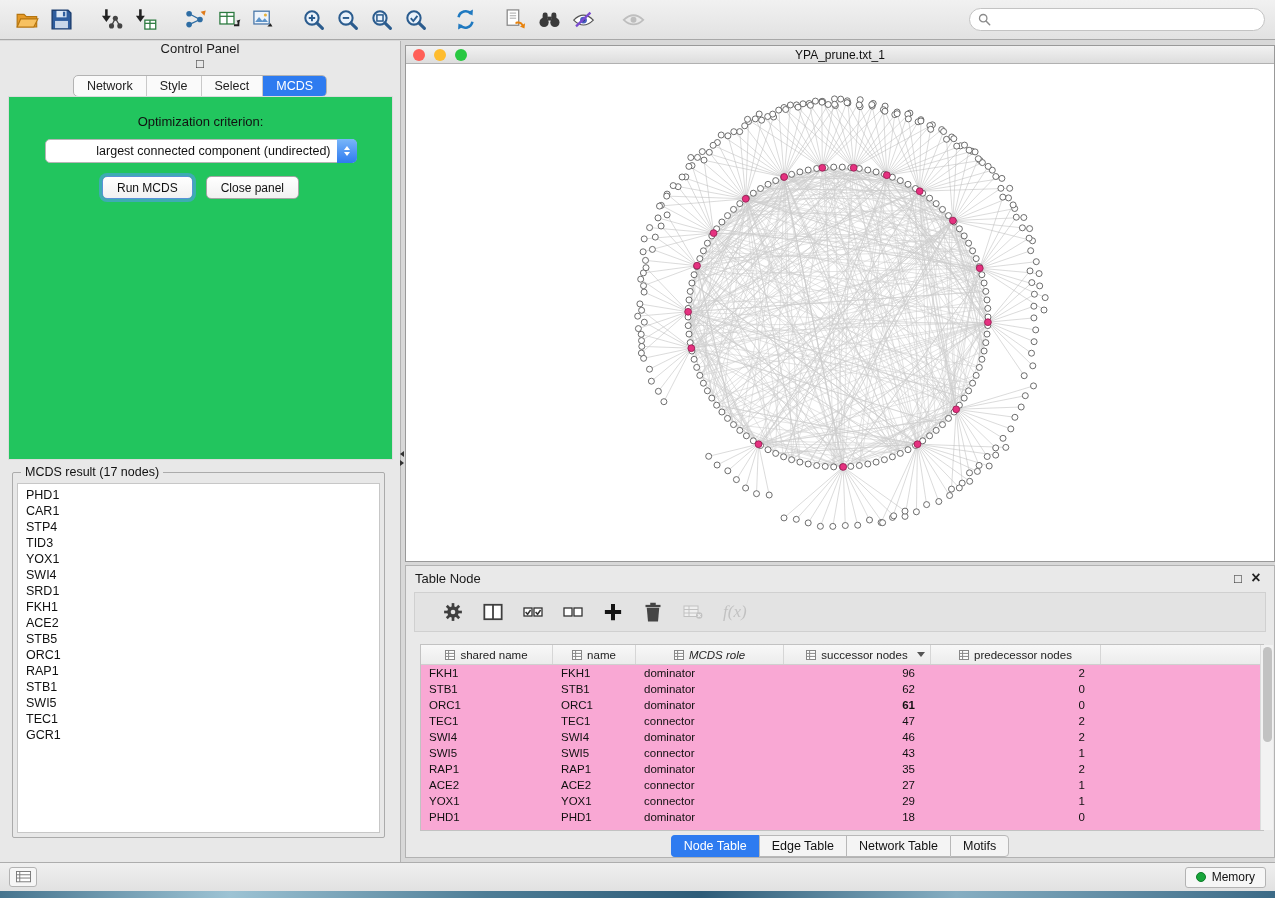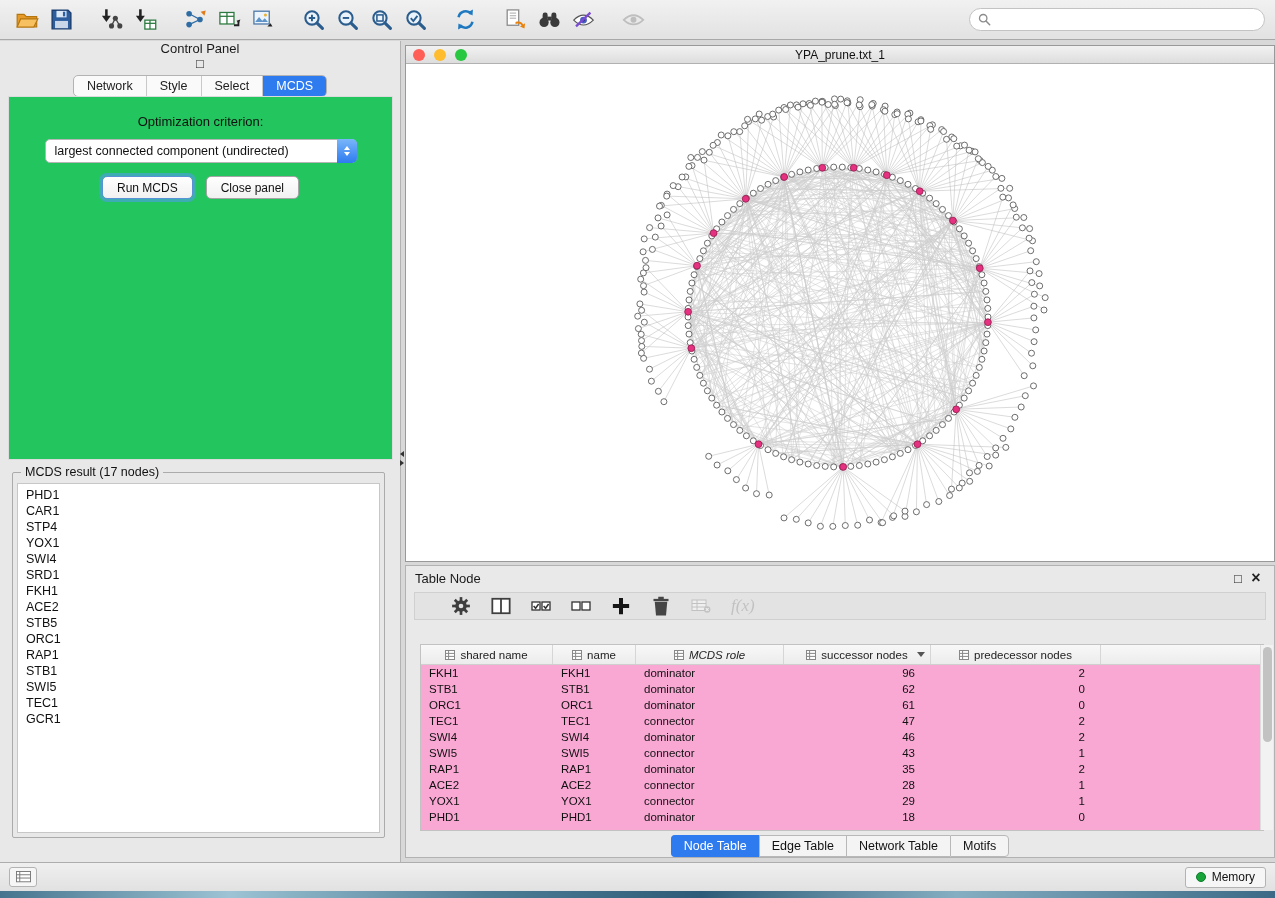--- a/index.html
+++ b/index.html
@@ -31,21 +31,21 @@
   .tabbar{display:flex;justify-content:center;margin-top:6px;}
   .seg{display:flex;border:1px solid #b3b3b3;border-radius:5px;overflow:hidden;background:#fafafa;}
   .tab{font-size:12.5px;padding:3px 13px;color:#222;border-right:1px solid #c9c9c9;cursor:default;}
   .tab:last-child{border-right:none;}
   .tab.active{background:#2e7bf0;color:#fff;border-color:#2e7bf0;}
   .cp-card{position:absolute;left:8px;top:55px;width:385px;height:364px;background:#22c55e;
     border:1px solid #dcdcdc;}
   .opt-label{text-align:center;margin-top:17px;font-size:13px;color:#111;}
   .dropdown{width:312px;height:24px;margin:10px auto 0 auto;background:#fff;border:1px solid #b5b5b5;
     border-radius:5px;display:flex;align-items:center;position:relative;cursor:default;}
-  .dropdown .val{flex:1;font-size:12.5px;padding:0 6px 0 9px;color:#111;white-space:nowrap;overflow:hidden;}
+  .dropdown .val{flex:1;font-size:12.5px;padding:0 6px 0 9px;color:#111;white-space:nowrap;overflow:hidden;text-align:right;}
   .dd-stepper{width:20px;height:24px;margin:-1px -1px -1px 0;border-radius:0 5px 5px 0;
     background:linear-gradient(#79b6f9,#2e7bf0);display:flex;flex-direction:column;align-items:center;justify-content:center;gap:2px;}
   .tri-up{width:0;height:0;border-left:3.5px solid transparent;border-right:3.5px solid transparent;border-bottom:4px solid #fff;}
   .tri-dn{width:0;height:0;border-left:3.5px solid transparent;border-right:3.5px solid transparent;border-top:4px solid #fff;}
   .btn-row{display:flex;justify-content:center;gap:13px;margin-top:13px;}
   .cp-btn{height:23px;padding:0 14px;font-size:12px;color:#111;background:linear-gradient(#ffffff,#f1f1f1);
     border:1px solid #a5a5a5;border-radius:5px;cursor:default;}
   .cp-btn.focused{box-shadow:0 0 0 3px rgba(86,152,250,.55);border-color:#5a92d8;}
   .result-box{position:absolute;left:12px;top:424px;width:373px;height:373px;border:1px solid #ababab;
     border-radius:2px;padding:4px;}
@@ -67,22 +67,22 @@
   .dots{display:flex;gap:9px;z-index:2;}
   .dot{width:12px;height:12px;border-radius:50%;cursor:default;}
   .net-title{position:absolute;left:0;right:0;text-align:center;font-size:12px;color:#111;}
   .net-canvas{position:absolute;left:0;top:19px;width:868px;height:496px;background:#fff;cursor:default;}
   .net-canvas svg{width:100%;height:100%;}
 
   
   .table-panel{position:absolute;left:405px;top:565px;width:870px;height:293px;background:#e9e9e9;
     border:1px solid #b2b2b2;}
   .tp-header{height:24px;display:flex;align-items:center;padding:0 9px;font-size:13px;color:#1a1a1a;}
-  .tp-toolbar{height:28px;margin:2px 8px 0 8px;background:#e3e3e3;border:1px solid #d0d0d0;
-    display:flex;align-items:center;gap:20px;padding:0 36px;}
+  .tp-toolbar{height:40px;margin:2px 8px 0 8px;background:#e3e3e3;border:1px solid #d0d0d0;
+    display:flex;align-items:center;gap:20px;padding:0 28px;}
   .tpt-btn{border:none;background:transparent;display:flex;align-items:center;justify-content:center;cursor:default;}
   .tpt-btn svg{width:20px;height:20px;}
   .tpt-btn.dim{opacity:.45;}
   .fx-text{font-family:"Liberation Serif","DejaVu Serif",serif;font-style:italic;font-size:17px;color:#9a9a9a;}
   .table-widget{position:absolute;left:14px;top:78px;width:1245px;height:187px;max-width:844px;
     background:#f9a8d4;border:1px solid #c2c2c2;overflow:hidden;}
   .thead{display:flex;height:20px;background:linear-gradient(#f8f8f8,#ececec);border-bottom:1px solid #cfcfcf;}
   .th{display:flex;align-items:center;justify-content:center;gap:5px;font-size:11.5px;color:#222;
     border-right:1px solid #d6d6d6;position:relative;cursor:default;}
   .th .chev{position:absolute;right:5px;width:0;height:0;border-left:4px solid transparent;
@@ -290,20 +290,21 @@
       <button class="cp-btn focused">Run MCDS</button>
       <button class="cp-btn">Close panel</button>
     </div>
   </div>
   <fieldset class="result-box">
     <legend>MCDS result (17 nodes)</legend>
     <div class="result-list">
         <div class="mcds-item">PHD1</div>
         <div class="mcds-item">CAR1</div>
         <div class="mcds-item">STP4</div>
+        <div class="mcds-item">TID3</div>
         <div class="mcds-item">YOX1</div>
         <div class="mcds-item">SWI4</div>
         <div class="mcds-item">SRD1</div>
         <div class="mcds-item">FKH1</div>
         <div class="mcds-item">ACE2</div>
         <div class="mcds-item">STB5</div>
         <div class="mcds-item">ORC1</div>
         <div class="mcds-item">RAP1</div>
         <div class="mcds-item">STB1</div>
         <div class="mcds-item">SWI5</div>
@@ -1458,21 +1459,21 @@
           <div class="td l" style="width: 132px;">STB1</div>
           <div class="td l" style="width: 83px;">STB1</div>
           <div class="td l" style="width: 148px;">dominator</div>
           <div class="td r" style="width: 147px;">62</div>
           <div class="td r" style="width: 170px;">0</div>
         </div>
         <div class="trow">
           <div class="td l" style="width: 132px;">ORC1</div>
           <div class="td l" style="width: 83px;">ORC1</div>
           <div class="td l" style="width: 148px;">dominator</div>
-          <div class="td r" style="width: 147px;">61</div>
+          <div class="td r" style="width: 147px; font-weight: bold;">61</div>
           <div class="td r" style="width: 170px;">0</div>
         </div>
         <div class="trow">
           <div class="td l" style="width: 132px;">TEC1</div>
           <div class="td l" style="width: 83px;">TEC1</div>
           <div class="td l" style="width: 148px;">connector</div>
           <div class="td r" style="width: 147px;">47</div>
           <div class="td r" style="width: 170px;">2</div>
         </div>
         <div class="trow">
@@ -1493,21 +1494,21 @@
           <div class="td l" style="width: 132px;">RAP1</div>
           <div class="td l" style="width: 83px;">RAP1</div>
           <div class="td l" style="width: 148px;">dominator</div>
           <div class="td r" style="width: 147px;">35</div>
           <div class="td r" style="width: 170px;">2</div>
         </div>
         <div class="trow">
           <div class="td l" style="width: 132px;">ACE2</div>
           <div class="td l" style="width: 83px;">ACE2</div>
           <div class="td l" style="width: 148px;">connector</div>
-          <div class="td r" style="width: 147px;">28</div>
+          <div class="td r" style="width: 147px;">27</div>
           <div class="td r" style="width: 170px;">1</div>
         </div>
         <div class="trow">
           <div class="td l" style="width: 132px;">YOX1</div>
           <div class="td l" style="width: 83px;">YOX1</div>
           <div class="td l" style="width: 148px;">connector</div>
           <div class="td r" style="width: 147px;">29</div>
           <div class="td r" style="width: 170px;">1</div>
         </div>
         <div class="trow">

